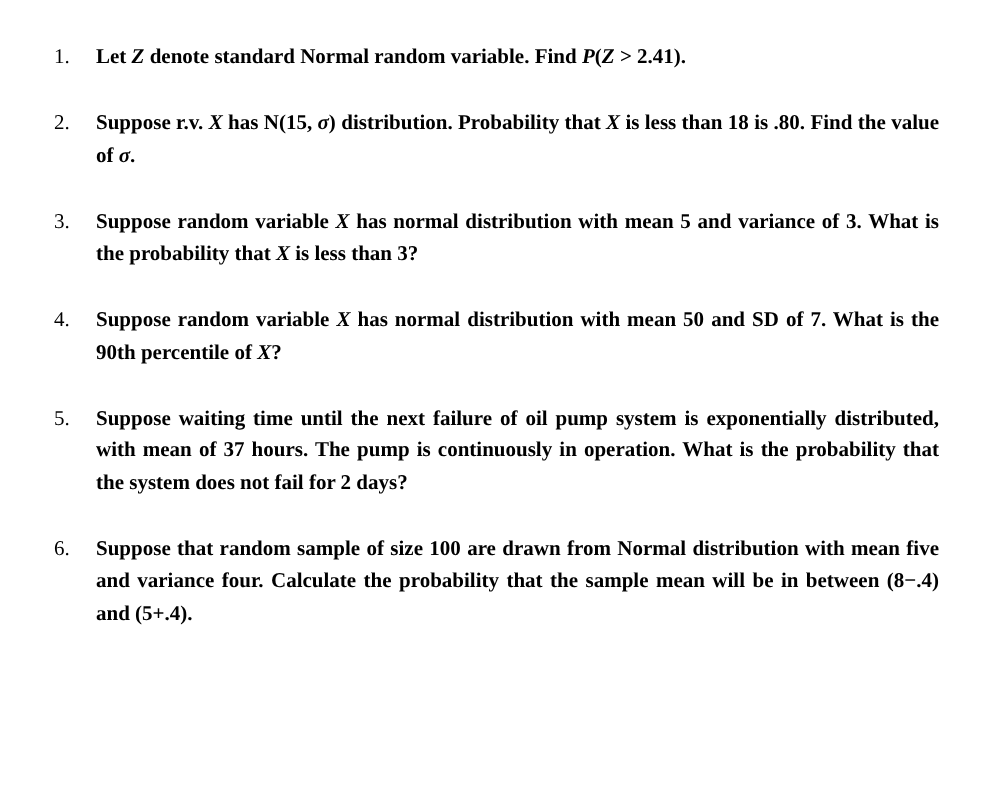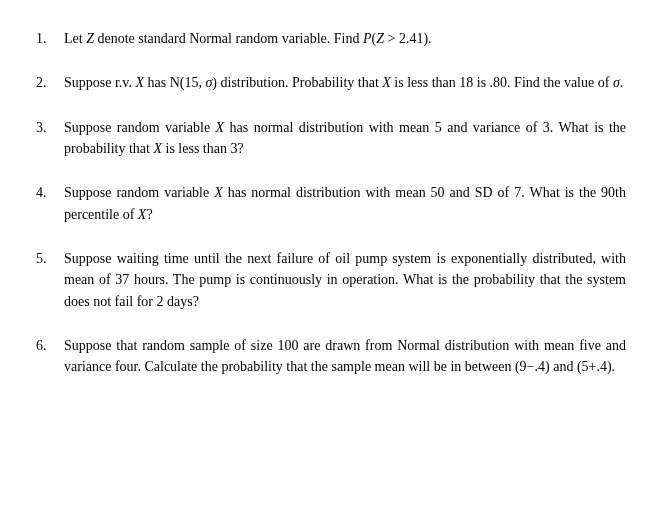--- a/index.html
+++ b/index.html
@@ -36,20 +36,21 @@
       font-size: 14px;
       padding-top: 0;
       flex-shrink: 0;
     }
 
     .problem-text {
       flex: 1;
       font-size: 14px;
       line-height: 1.55;
       text-align: justify;
+      font-weight: bold;
     }
   </style>
 </head>
 <body>
 
 <ol class="problem-list">
 <li class="problem-item">
       <span class="problem-number">1.</span>
       <span class="problem-text">Let <i>Z</i> denote standard Normal random variable. Find <i>P</i>(<i>Z</i> &gt; 2.41).</span>
     </li>
@@ -64,15 +65,15 @@
     <li class="problem-item">
       <span class="problem-number">4.</span>
       <span class="problem-text">Suppose random variable <i>X</i> has normal distribution with mean 50 and SD of 7. What is the 90th percentile of <i>X</i>?</span>
     </li>
     <li class="problem-item">
       <span class="problem-number">5.</span>
       <span class="problem-text">Suppose waiting time until the next failure of oil pump system is exponentially distributed, with mean of 37 hours. The pump is continuously in operation. What is the probability that the system does not fail for 2 days?</span>
     </li>
     <li class="problem-item">
       <span class="problem-number">6.</span>
-      <span class="problem-text">Suppose that random sample of size 100 are drawn from Normal distribution with mean five and variance four. Calculate the probability that the sample mean will be in between (9−.4) and (5+.4).</span>
+      <span class="problem-text">Suppose that random sample of size 100 are drawn from Normal distribution with mean five and variance four. Calculate the probability that the sample mean will be in between (8−.4) and (5+.4).</span>
     </li>
   </ol>
 
 </body></html>

